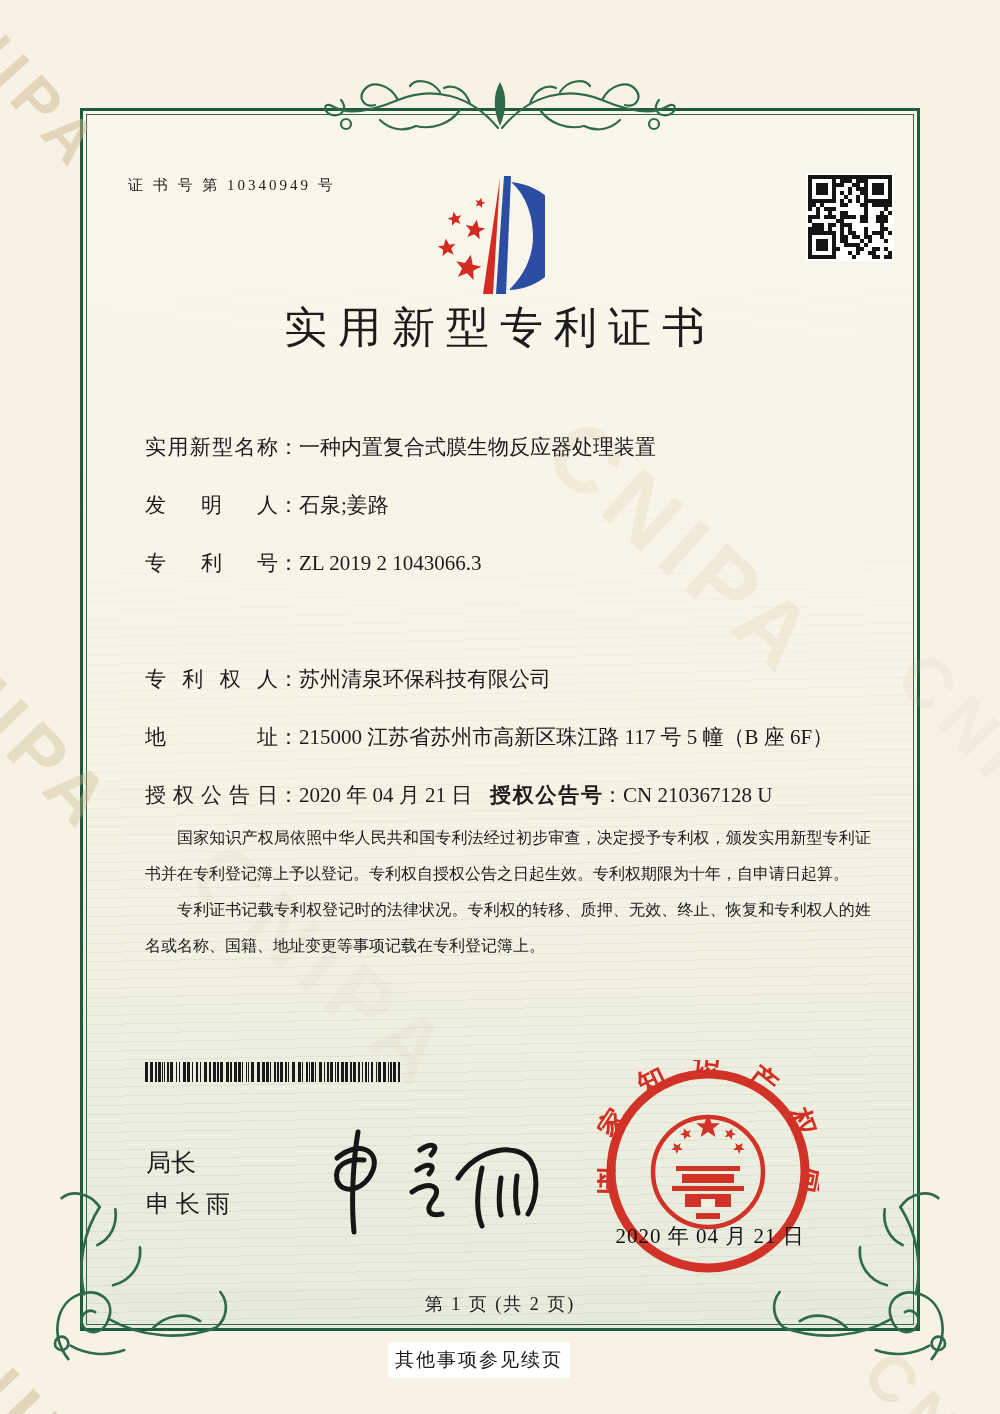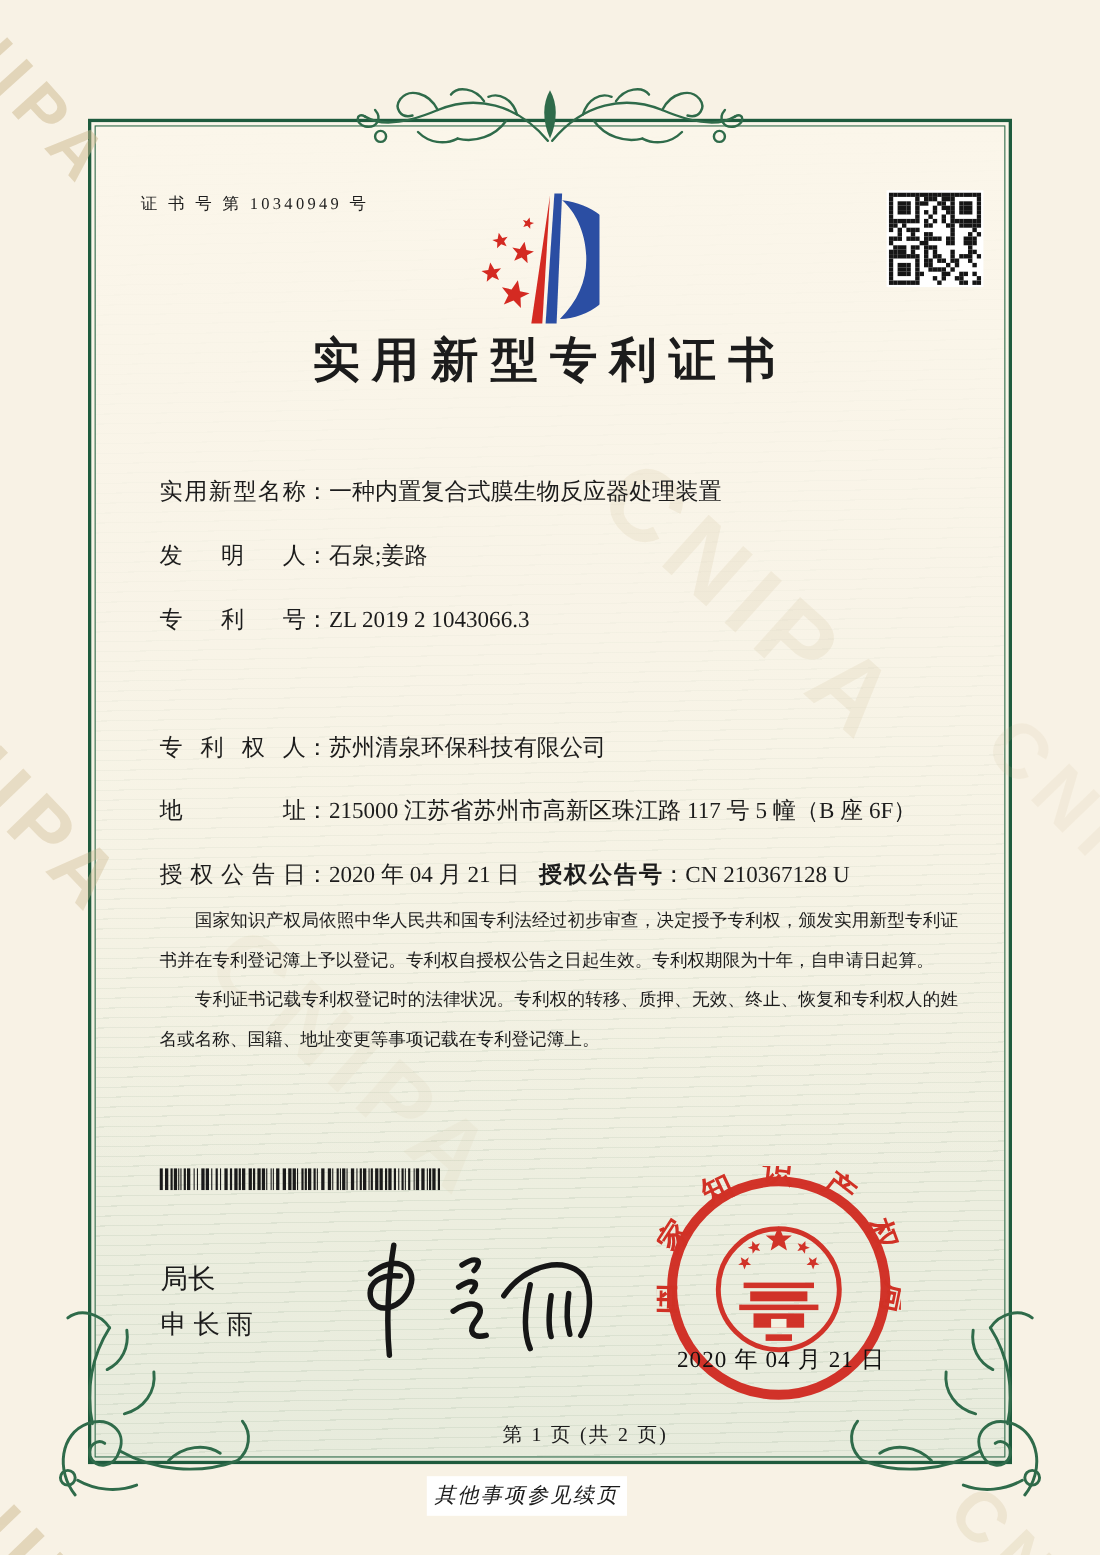--- a/index.html
+++ b/index.html
@@ -38,42 +38,42 @@
   .orn{position:absolute;z-index:2;pointer-events:none;}
   .orn-top{left:320px;top:74px;}
   .orn-bl{left:46px;top:1178px;}
   .orn-br{left:764px;top:1178px;transform:scaleX(-1);}
   
   .content{position:absolute;inset:0;z-index:3;}
   .certno{position:absolute;left:128px;top:176px;font-size:15px;letter-spacing:3px;}
   .logo{position:absolute;left:425px;top:156px;}
   .qr{position:absolute;left:806px;top:173px;background:#fff;padding:2px;}
   .title{position:absolute;left:0;right:0;top:299px;text-align:center;
-         font-size:43px;font-weight:bold;letter-spacing:11px;}
+         font-size:43px;font-weight:normal;letter-spacing:11px;}
   .row{position:absolute;left:145px;font-size:21px;white-space:nowrap;}
   .lbl{display:inline-block;width:133px;text-align:justify;text-align-last:justify;vertical-align:top;}
   .grantpair{position:absolute;left:345px;top:0;white-space:nowrap;}
   .grantpair .lbl{width:112px;font-weight:bold;}
   .paras{position:absolute;left:145px;top:820px;width:726px;font-size:16px;line-height:36px;text-align:justify;}
   .paras p{margin:0;text-indent:2em;}
   .barcode{position:absolute;left:145px;top:1062px;}
   .offtitle{position:absolute;left:146px;top:1146px;font-size:25px;
             font-family:"Liberation Sans","DejaVu Sans",sans-serif;}
   .offname{position:absolute;left:146px;top:1188px;font-size:24px;
             font-family:"Liberation Sans","DejaVu Sans",sans-serif;letter-spacing:6px;}
   .sig{position:absolute;left:292px;top:1118px;}
   .seal{position:absolute;left:597px;top:1060px;}
   .sealtext{font-size:28px;font-weight:bold;letter-spacing:25px;fill:#cf2318;
             font-family:"Liberation Serif","DejaVu Serif",serif;}
   .sealdate{position:absolute;left:600px;top:1222px;width:220px;text-align:center;
             font-size:21px;letter-spacing:1px;color:#111;}
   .pageinfo{position:absolute;left:80px;width:840px;top:1292px;text-align:center;
-            font-size:18px;letter-spacing:2px;padding-left:32px;}
+            font-size:18px;letter-spacing:2px;}
   .contnote{position:absolute;left:388px;top:1342px;width:182px;height:36px;
-            background:#ffffff;text-align:center;line-height:36px;font-size:19px;letter-spacing:2px;font-style:italic;}
+            background:#ffffff;text-align:center;line-height:36px;font-size:19px;letter-spacing:2px;}
 </style>
 </head>
 <body>
 
 <span class="wm wm1">CNIPA</span>
 <span class="wm wm2">CNIPA</span>
 <span class="wm wm3">CNIPA</span>
 <span class="wm wm4">CNIPA</span>
 <span class="wm wm5">CNIPA</span>
 <span class="wm wm6">CNIPA</span>

